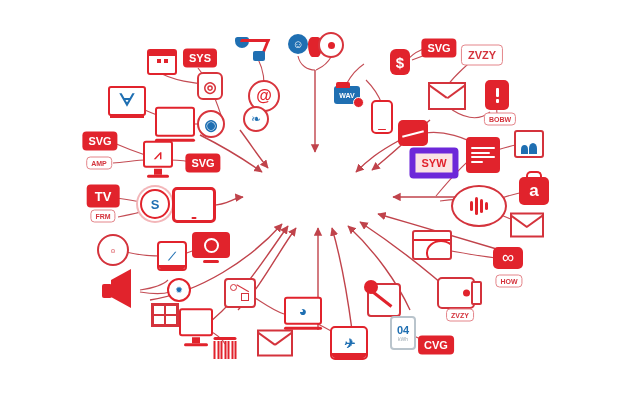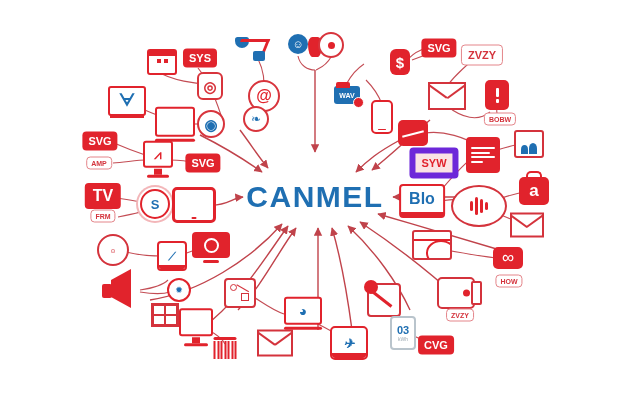--- a/index.html
+++ b/index.html
@@ -17,21 +17,21 @@
   
   .badge{
     border-radius:4px;font-weight:bold;line-height:1;
     display:flex;align-items:center;justify-content:center;white-space:nowrap;
   }
   .badge.solid{background:#e1232c;color:#ffffff;}
   .badge.tint{background:#fbe3e4;color:#e1232c;border:6px solid #6d28d9;}
   .badge.outline{background:#ffffff;color:#d4333c;border:1px solid #e4858a;}
   .badge.white-blue{background:#ffffff;color:#1f6fb2;border:2px solid #e1232c;border-bottom-width:6px;}
 
-  .b-lg{font-size:16px;padding:5px 8px;}
+  .b-lg{font-size:13px;padding:5px 8px;}
   .b-md{font-size:11px;padding:4px 6px;}
   .b-xs{font-size:7px;padding:2px 4px;}
 
   
   .tile{border-radius:6px;display:flex;align-items:center;justify-content:center;}
   .tile.solid{background:#e1232c;color:#fff;}
   .tile.line{background:#fff;border:2px solid #d8343c;color:#d8343c;}
 
   .glyph{font-size:15px;line-height:1;font-weight:bold;}
 
@@ -210,23 +210,20 @@
       <path d="M178,316 C184,318 190,322 194,324"></path>
       <path d="M208,330 C220,336 224,342 225,344"></path>
       <path d="M252,296 C262,302 272,310 284,314"></path>
       <path d="M314,322 C330,330 340,336 344,338"></path>
       <path d="M390,308 C396,318 400,326 402,328"></path>
       <path d="M414,336 C422,340 428,342 432,344"></path>
       <path d="M448,303 C444,308 452,314 458,314"></path>
     </g>
   </svg>
 
-  <div class="node" style="left:315px;top:197px;">
-    <span class="wordmark">CANMEL</span>
-  </div>
 
   <div class="node" style="left:162px;top:62px;">
     <div class="calendar" style="width:26px;height:22px;">
         <div class="hdr"></div>
         <div class="dots">
           <i></i>
           <i></i>
         </div>
       </div>
   </div>
@@ -350,23 +347,20 @@
 
   <div class="node" style="left:483px;top:155px;">
     <div class="doc" style="width:24px;height:28px;">
         <i style="width:100%;"></i>
         <i style="width:80%;"></i>
         <i style="width:100%;"></i>
         <i style="width:50%;"></i>
       </div>
   </div>
 
-  <div class="node" style="left:422px;top:201px;">
-    <span class="badge white-blue b-lg">Blo</span>
-  </div>
 
   <div class="node" style="left:479px;top:206px;">
     <div class="signal" style="width:52px;height:38px;">
         <i style="height:10px;"></i>
         <i style="height:18px;"></i>
         <i style="height:14px;"></i>
         <i style="height:8px;"></i>
       </div>
   </div>
 
@@ -514,21 +508,21 @@
 
   <div class="node" style="left:384px;top:300px;">
     <div class="lock" style="width:30px;height:30px;">
       <span style="position:absolute;left:-5px;top:-5px;width:14px;height:14px;border-radius:50%;background:#e1232c;"></span>
       <span style="position:absolute;left:2px;top:4px;width:26px;height:3px;background:#e1232c;transform:rotate(38deg);transform-origin:left center;"></span>
     </div>
   </div>
 
   <div class="node" style="left:403px;top:333px;">
     <div class="numtile" style="width:22px;height:30px;">
-      <span class="n">03</span>
+      <span class="n">04</span>
       <span class="u">kWh</span>
     </div>
   </div>
 
   <div class="node" style="left:436px;top:345px;">
     <span class="badge solid b-md">CVG</span>
   </div>
 
   <div class="node" style="left:456px;top:293px;">
     <div class="camdev" style="width:34px;height:28px;">

